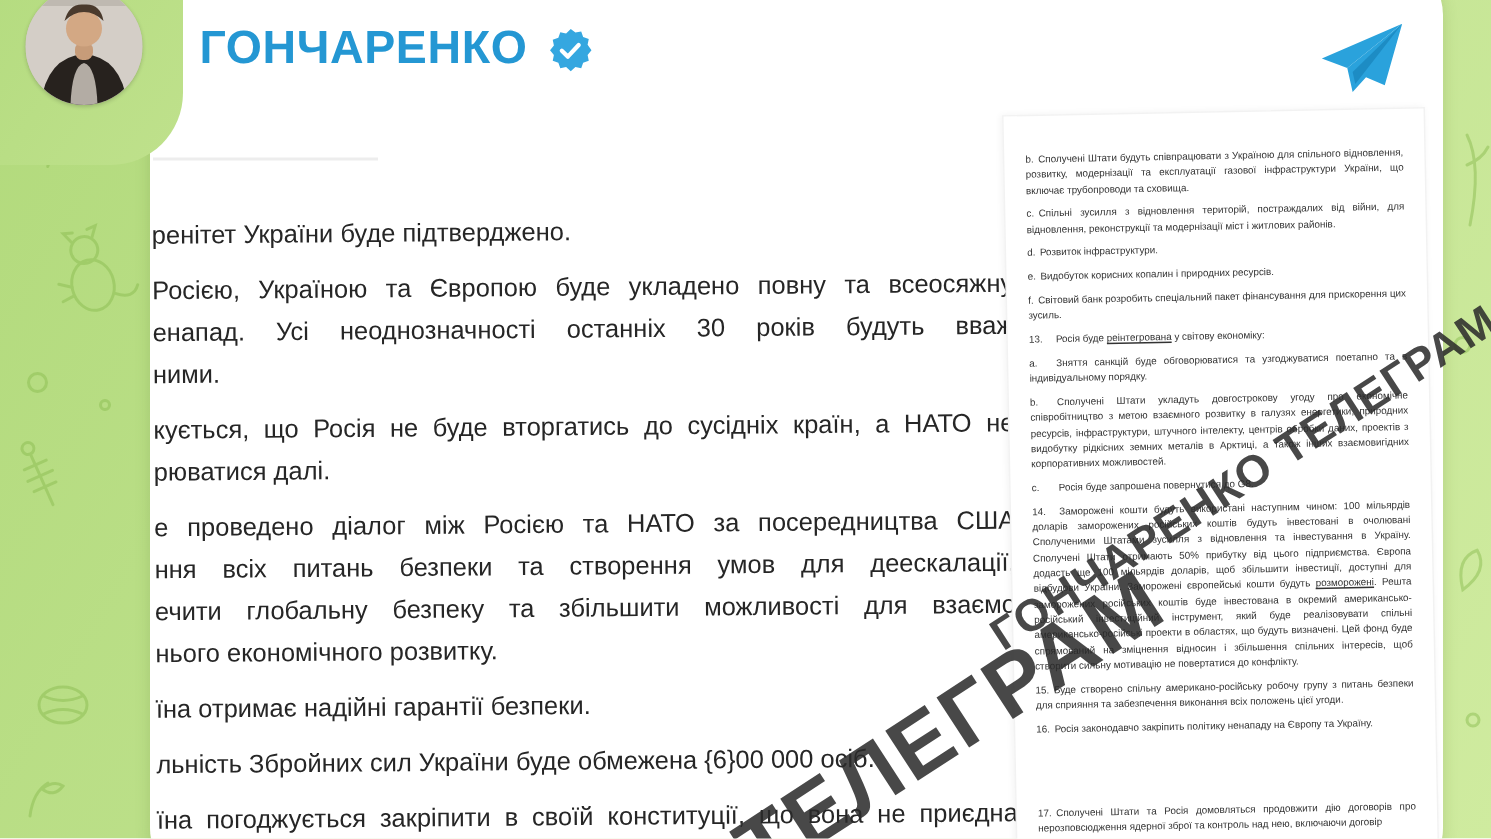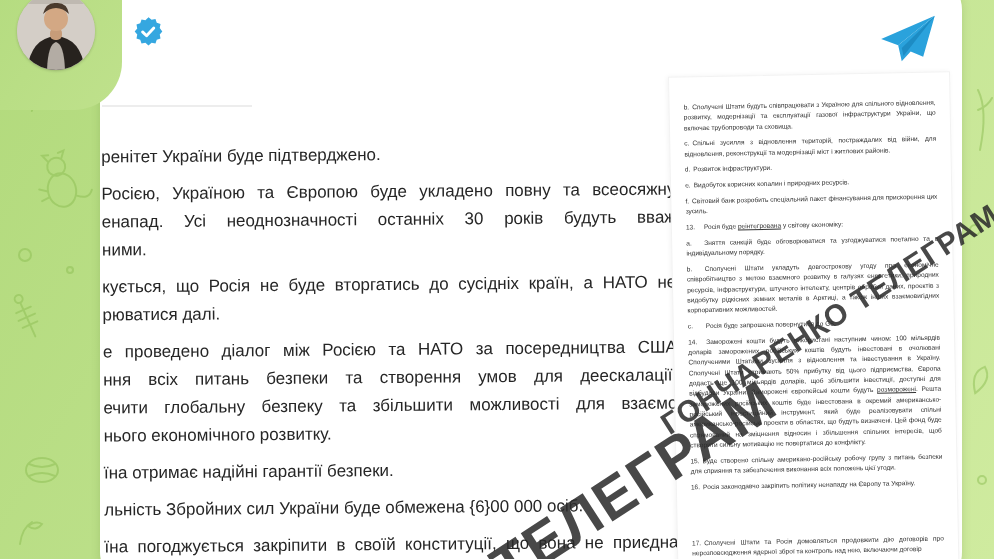--- a/index.html
+++ b/index.html
@@ -89,20 +89,21 @@
     </g>
     <circle class="d-stroke" cx="975" cy="230" r="5"></circle>
     <g class="d-stroke" transform="translate(980,380) rotate(20)">
       <path d="M0,-14 q12,10 0,28 q-12,-18 0,-28z"></path>
     </g>
     <circle class="d-stroke" cx="982" cy="480" r="4"></circle>
   </svg>
 
   <div class="card">
     <div class="header">
+      <span class="title">ГОНЧАРЕНКО</span>
       <svg class="badge" viewBox="0 0 24 24">
         <path d="M12 1l2.4 1.9 3-.6 1 2.9 2.9 1-.6 3L22.7 12l-2 2.4.6 3-2.9 1-1 2.9-3-.6L12 22.9l-2.4-2.2-3 .6-1-2.9-2.9-1 .6-3L1.3 12l2-2.4-.6-3 2.9-1 1-2.9 3 .6z" fill="#35a7e0"></path>
         <path d="M7.4 12.3l3.1 3 5.6-6" stroke="#ffffff" stroke-width="2.2" fill="none" stroke-linecap="round" stroke-linejoin="round"></path>
       </svg>
     </div>
 
     <svg class="plane" viewBox="0 0 64 56">
       <path d="M62 2 L2 28 L21 35 Z" fill="#2aa2dc"></path>
       <path d="M62 2 L21 35 L25 53 L35 42 L49 48 Z" fill="#2aa2dc"></path>
       <path d="M62 2 L25 38 L27 47 Z" fill="#1d8cc4"></path>

